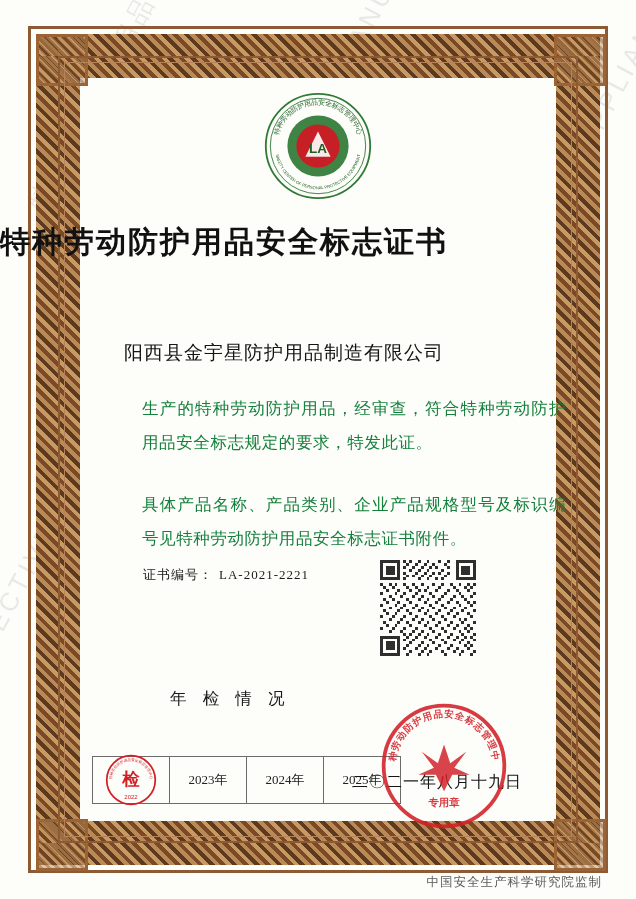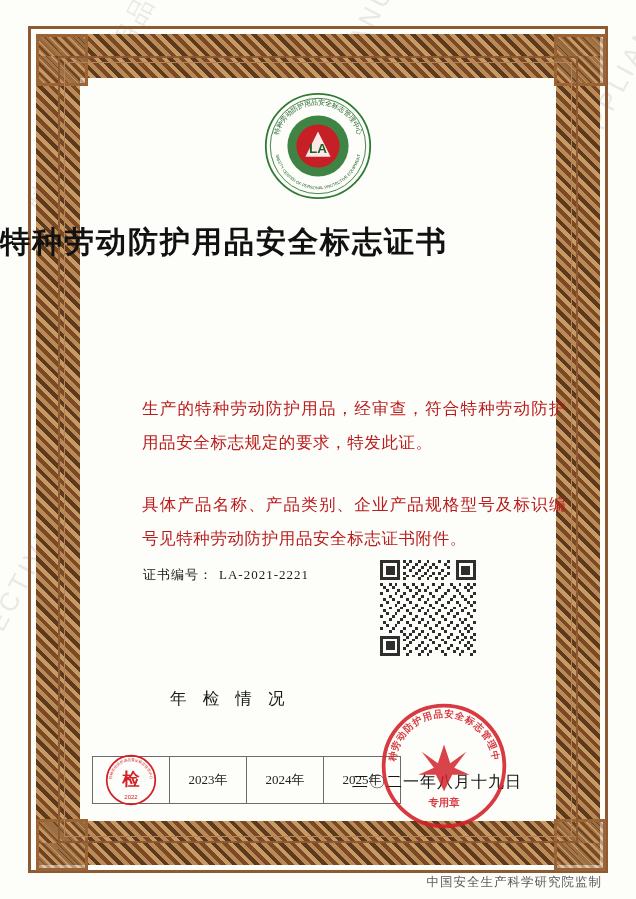--- a/index.html
+++ b/index.html
@@ -127,21 +127,21 @@
     letter-spacing: 1px;
     color: #151515;
   }
   .para {
     position: absolute;
     left: 110px;
     width: 424px;
     font-size: 16.5px;
     line-height: 34px;
     letter-spacing: 0.6px;
-    color: #b91c1c;
+    color: #15803d;
     text-align: justify;
   }
   .para-1 { top: 392px; }
   .para-2 { top: 488px; }
   .indent { padding-left: 32px; }
 
   .cert-no {
     position: absolute;
     left: 143px; top: 566px;
     font-size: 13px;
@@ -268,20 +268,21 @@
       <textPath href="#arcTop" startOffset="50%" text-anchor="middle">特种劳动防护用品安全标志管理中心</textPath>
     </text>
     <path id="arcBot" d="M 60 60 m -48 0 a 48 48 0 0 0 96 0" fill="none"></path>
     <text font-family="Liberation Sans, sans-serif" font-size="4.6" fill="#1d5e22">
       <textPath href="#arcBot" startOffset="50%" text-anchor="middle">SAFETY CENTER OF PERSONAL PROTECTIVE EQUIPMENT</textPath>
     </text>
   </svg>
 
   <div class="title">特种劳动防护用品安全标志证书</div>
 
+  <div class="company">阳西县金宇星防护用品制造有限公司</div>
 
   <div class="para para-1 indent">生产的特种劳动防护用品，经审查，符合特种劳动防护用品安全标志规定的要求，特发此证。</div>
   <div class="para para-2 indent">具体产品名称、产品类别、企业产品规格型号及标识编号见特种劳动防护用品安全标志证书附件。</div>
 
   <div class="cert-no">
     <span>证书编号：</span><span class="val">LA-2021-2221</span>
   </div>
 
 
   <div class="annual-title">年 检 情 况</div>

